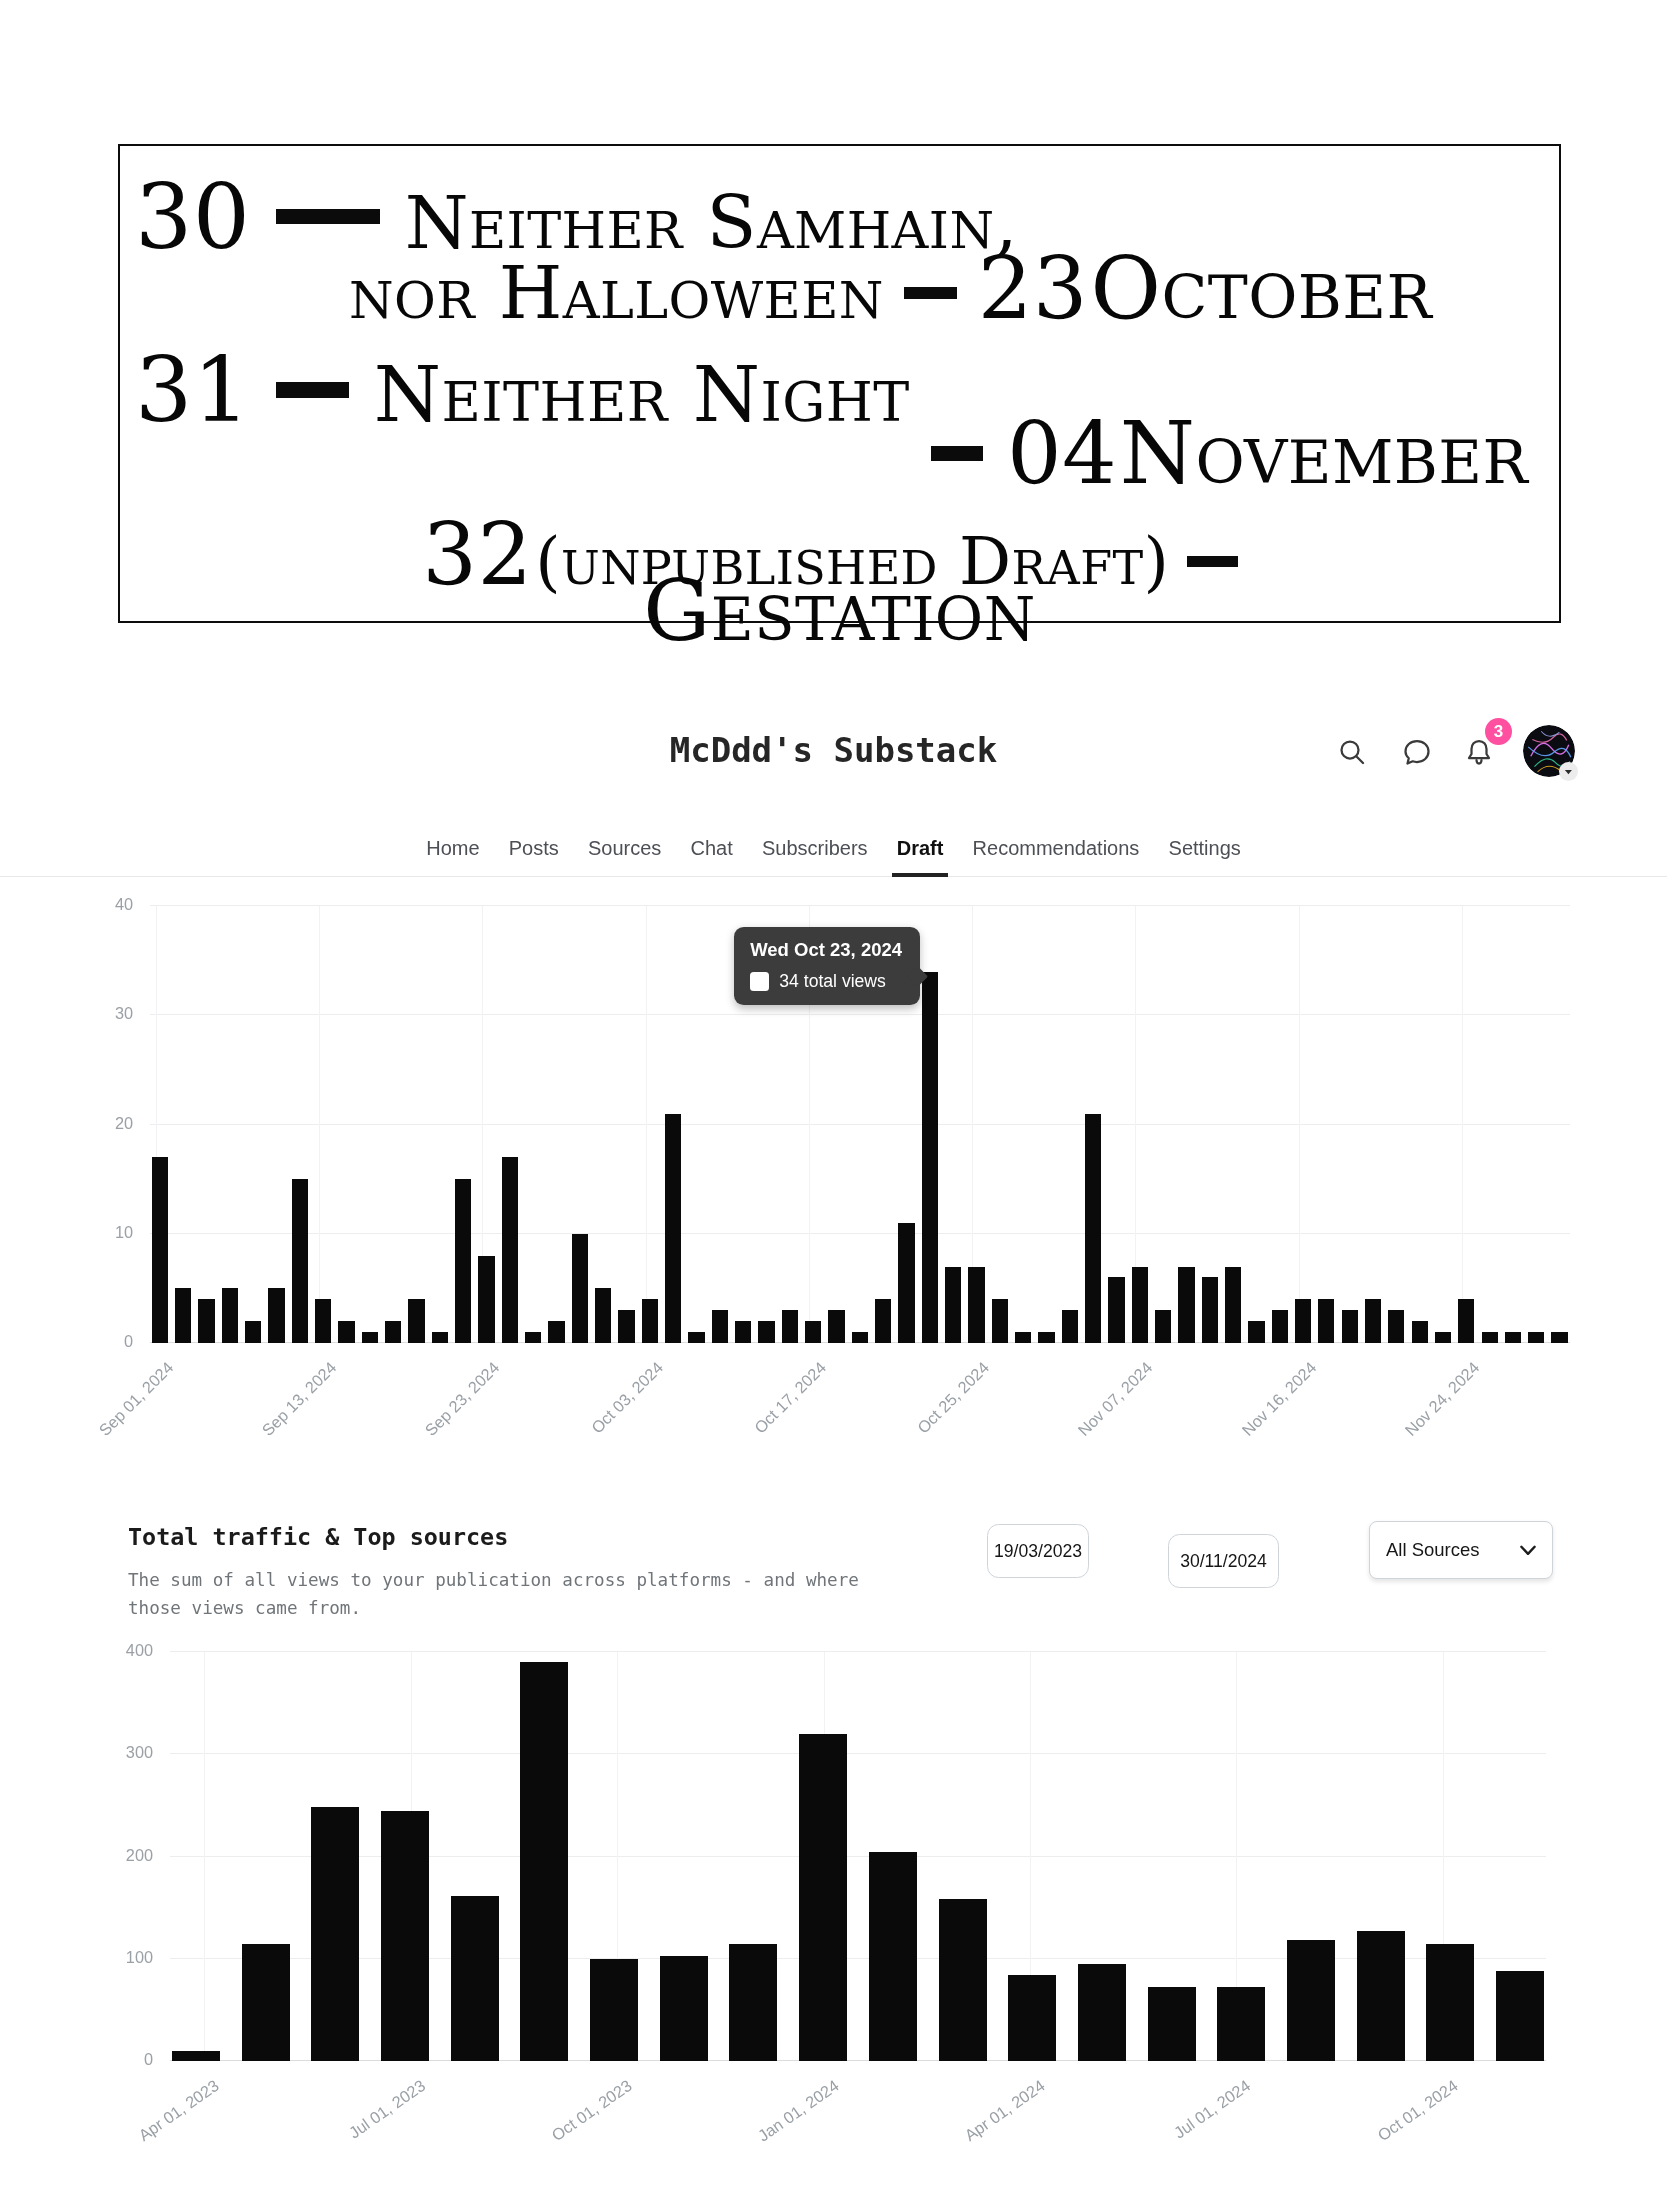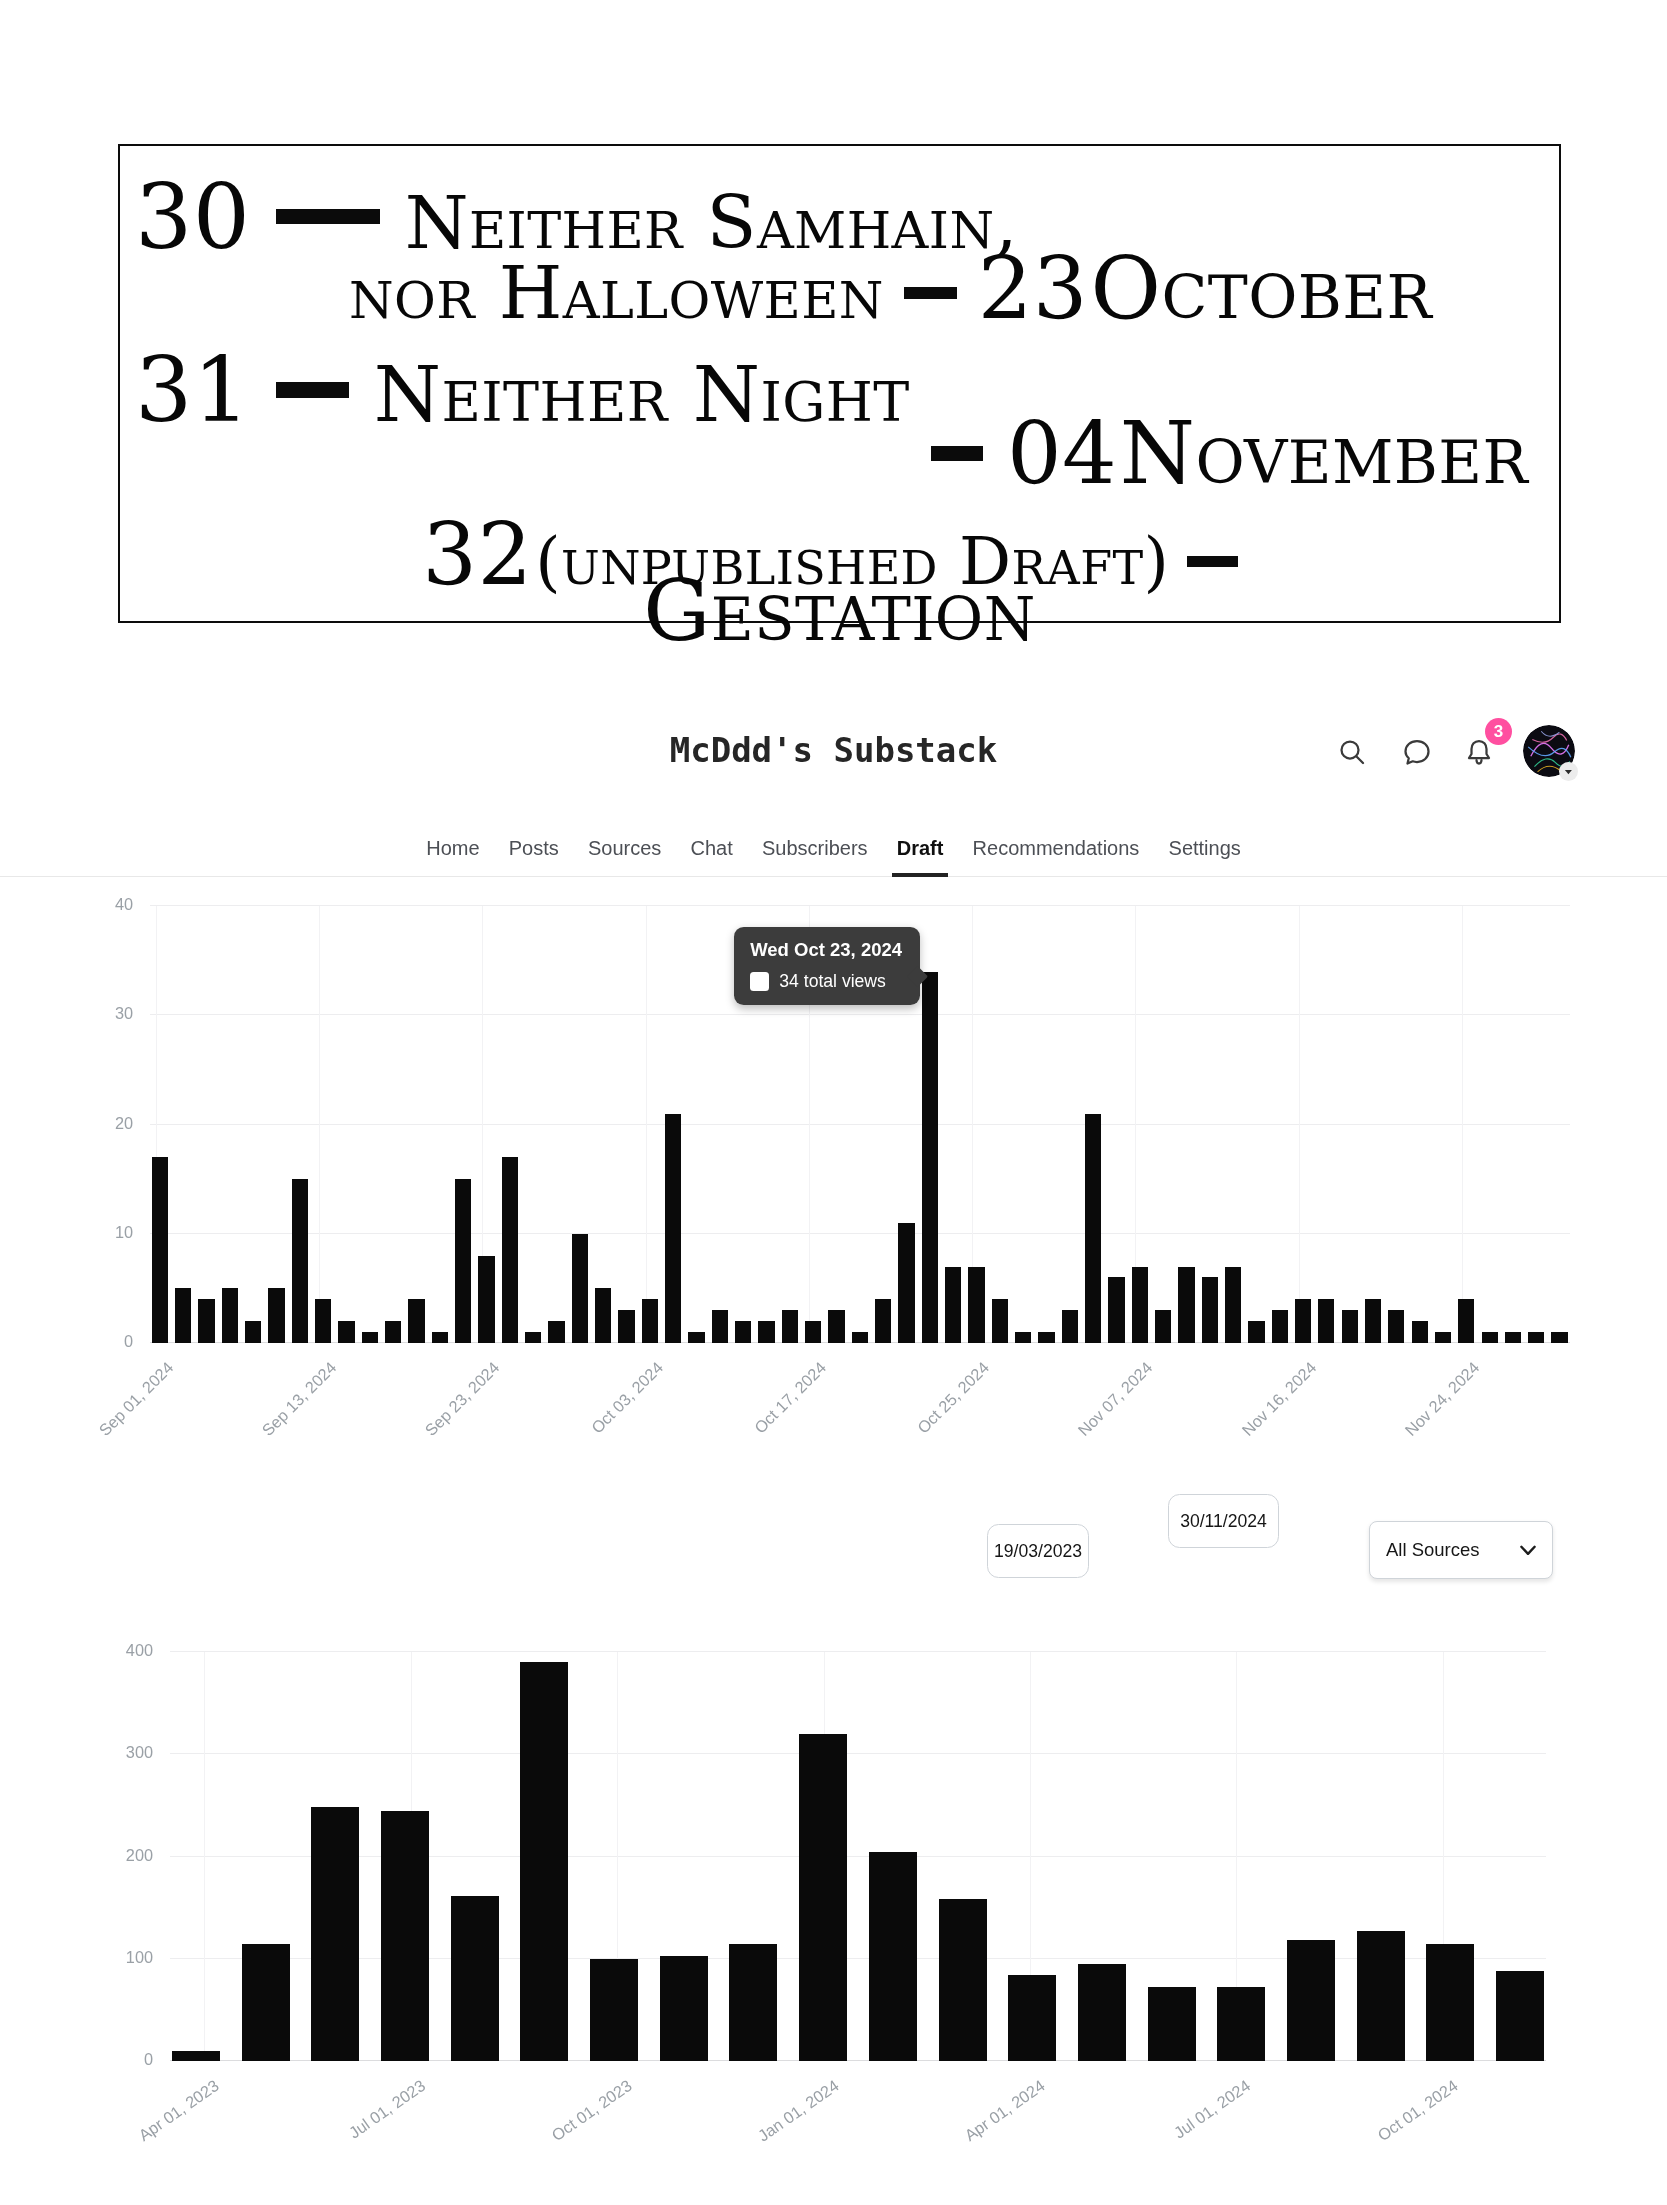--- a/index.html
+++ b/index.html
@@ -79,21 +79,21 @@
   .swatch{width:18.5px;height:18.5px;background:#fff;border-radius:3.5px;margin-right:10.6px;flex:0 0 auto;}
 
   
   .section-head{position:absolute;left:128px;top:1523px;width:838px;}
   .section-title{font-family:"DejaVu Sans Mono",monospace;font-weight:bold;font-size:23.4px;color:#1b1b1b;}
   .section-desc{margin-top:15px;font-family:"DejaVu Sans Mono",monospace;font-size:17.6px;
                 line-height:1.6;color:#70757a;width:785px;}
   .ctl{position:absolute;box-sizing:border-box;border:1.3px solid #cfd4d9;background:#fff;
        display:flex;align-items:center;justify-content:center;font-size:17.6px;color:#161616;}
   .date-start{left:987px;top:1524px;width:102px;height:54px;border-radius:11.5px;}
-  .date-end{left:1168px;top:1494px;width:111px;height:54px;border-radius:11.5px;}
+  .date-end{left:1168px;top:1534px;width:111px;height:54px;border-radius:11.5px;}
   .source-select{left:1369px;top:1521px;width:184px;height:58px;border-radius:8px;
                  justify-content:space-between;padding:0 16px;font-size:18.5px;
                  box-shadow:0 2.2px 4.4px rgba(0,0,0,.10);}
   .source-select svg{width:16px;height:10.6px;}
 </style>
 </head>
 <body>
 
 <div class="page">
 
@@ -268,20 +268,24 @@
         <div class="xtick" style="left: 23.4%; transform: translateX(-92%) rotate(-45deg);">Sep 23, 2024</div>
         <div class="xtick" style="left: 34.9%; transform: translateX(-92%) rotate(-45deg);">Oct 03, 2024</div>
         <div class="xtick" style="left: 46.4%; transform: translateX(-92%) rotate(-45deg);">Oct 17, 2024</div>
         <div class="xtick" style="left: 57.9%; transform: translateX(-92%) rotate(-45deg);">Oct 25, 2024</div>
         <div class="xtick" style="left: 69.4%; transform: translateX(-92%) rotate(-45deg);">Nov 07, 2024</div>
         <div class="xtick" style="left: 80.9%; transform: translateX(-92%) rotate(-45deg);">Nov 16, 2024</div>
         <div class="xtick" style="left: 92.4%; transform: translateX(-92%) rotate(-45deg);">Nov 24, 2024</div>
       </div>
   </div>
 
+  <div class="section-head">
+    <div class="section-title">Total traffic &amp; Top sources</div>
+    <div class="section-desc">The sum of all views to your publication across platforms - and where those views came from.</div>
+  </div>
   <div class="ctl date-start">19/03/2023</div>
   <div class="ctl date-end">30/11/2024</div>
   <div class="ctl source-select">
     <span>All Sources</span>
     <svg viewBox="0 0 36 24">
       <path d="M3 4 L18 20 L33 4" fill="none" stroke="#1c1c1c" stroke-width="5.5" stroke-linecap="round" stroke-linejoin="round"></path>
     </svg>
   </div>
 
   <div class="chart chart-traffic">

